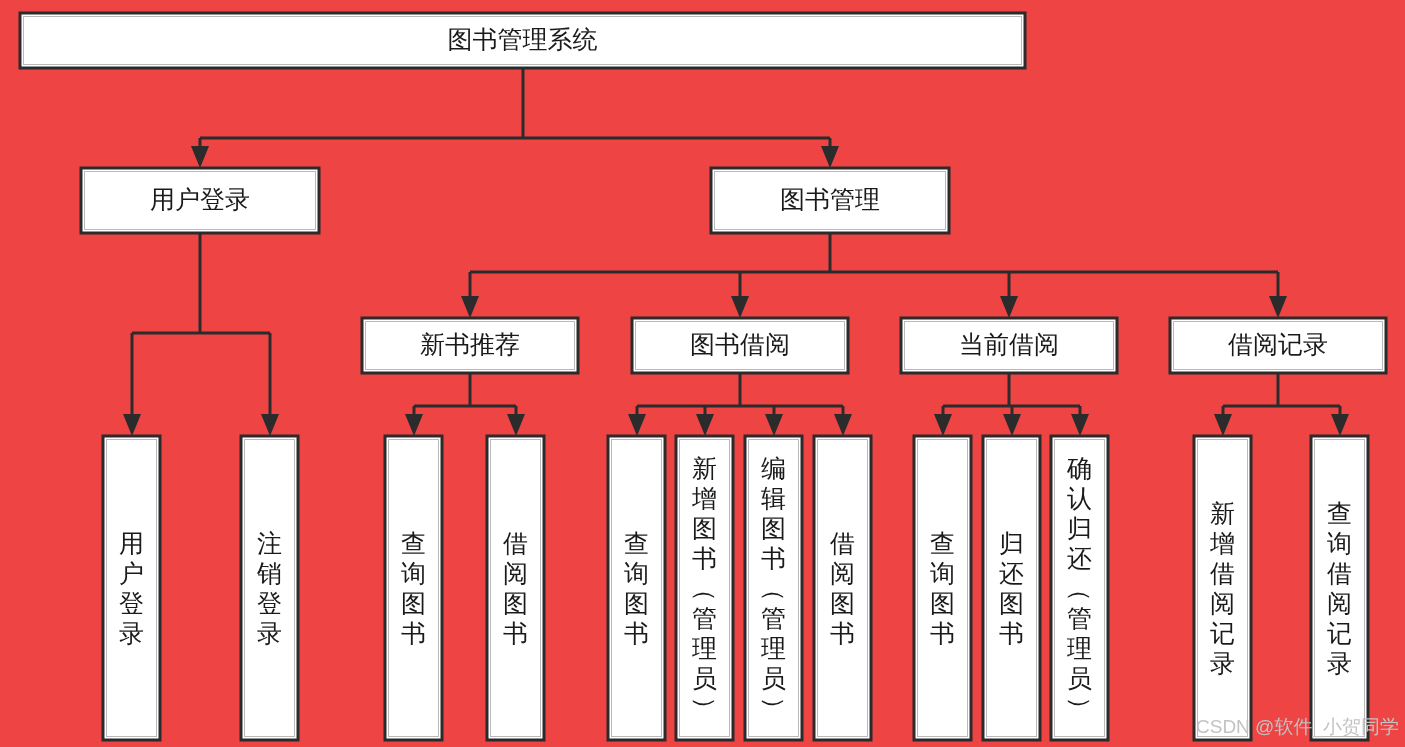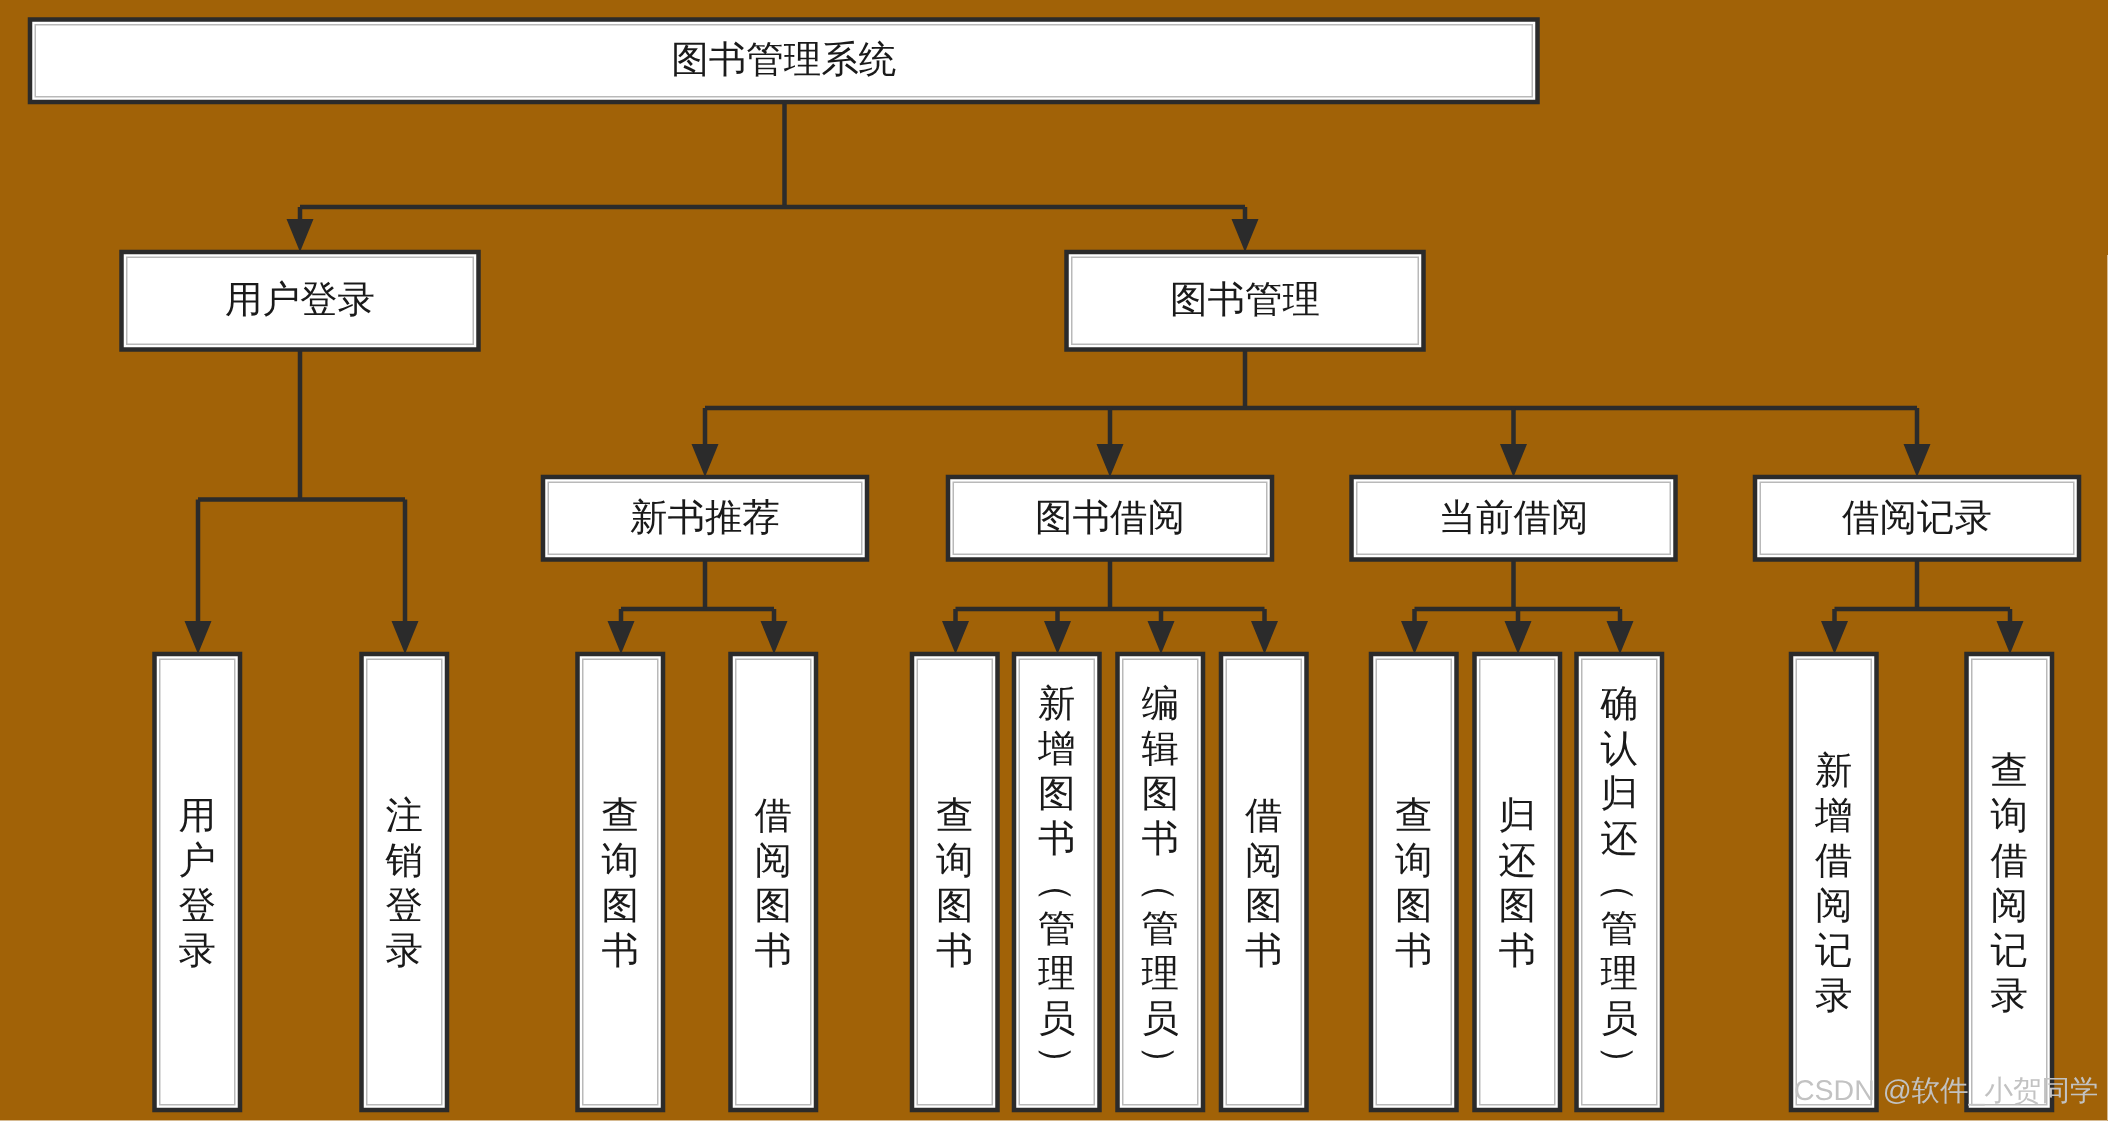--- a/index.html
+++ b/index.html
@@ -8,21 +8,21 @@
     padding: 0;
     background: #ffffff;
   }
   body {
     font-family: "Liberation Sans", "DejaVu Sans", sans-serif;
   }
   #diagram-root {
     position: relative;
     width: 1405px;
     height: 747px;
-    background: #a16207;
+    background: #ef4444;
     overflow: hidden;
   }
   svg.diagram-canvas {
     position: absolute;
     left: 0;
     top: 0;
     width: 1405px;
     height: 747px;
     display: block;
   }

